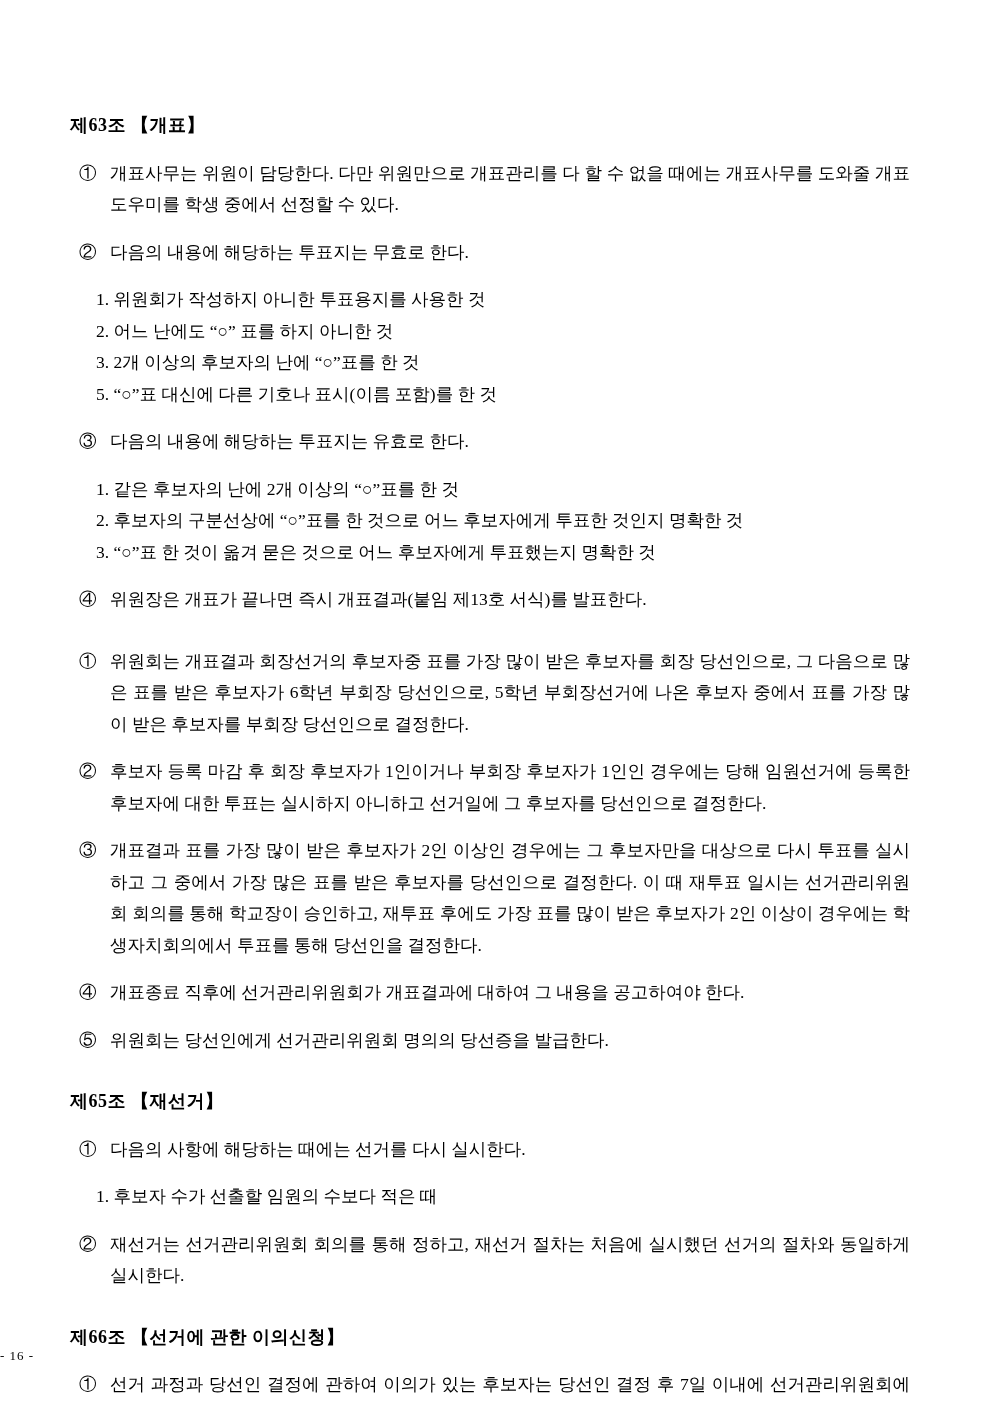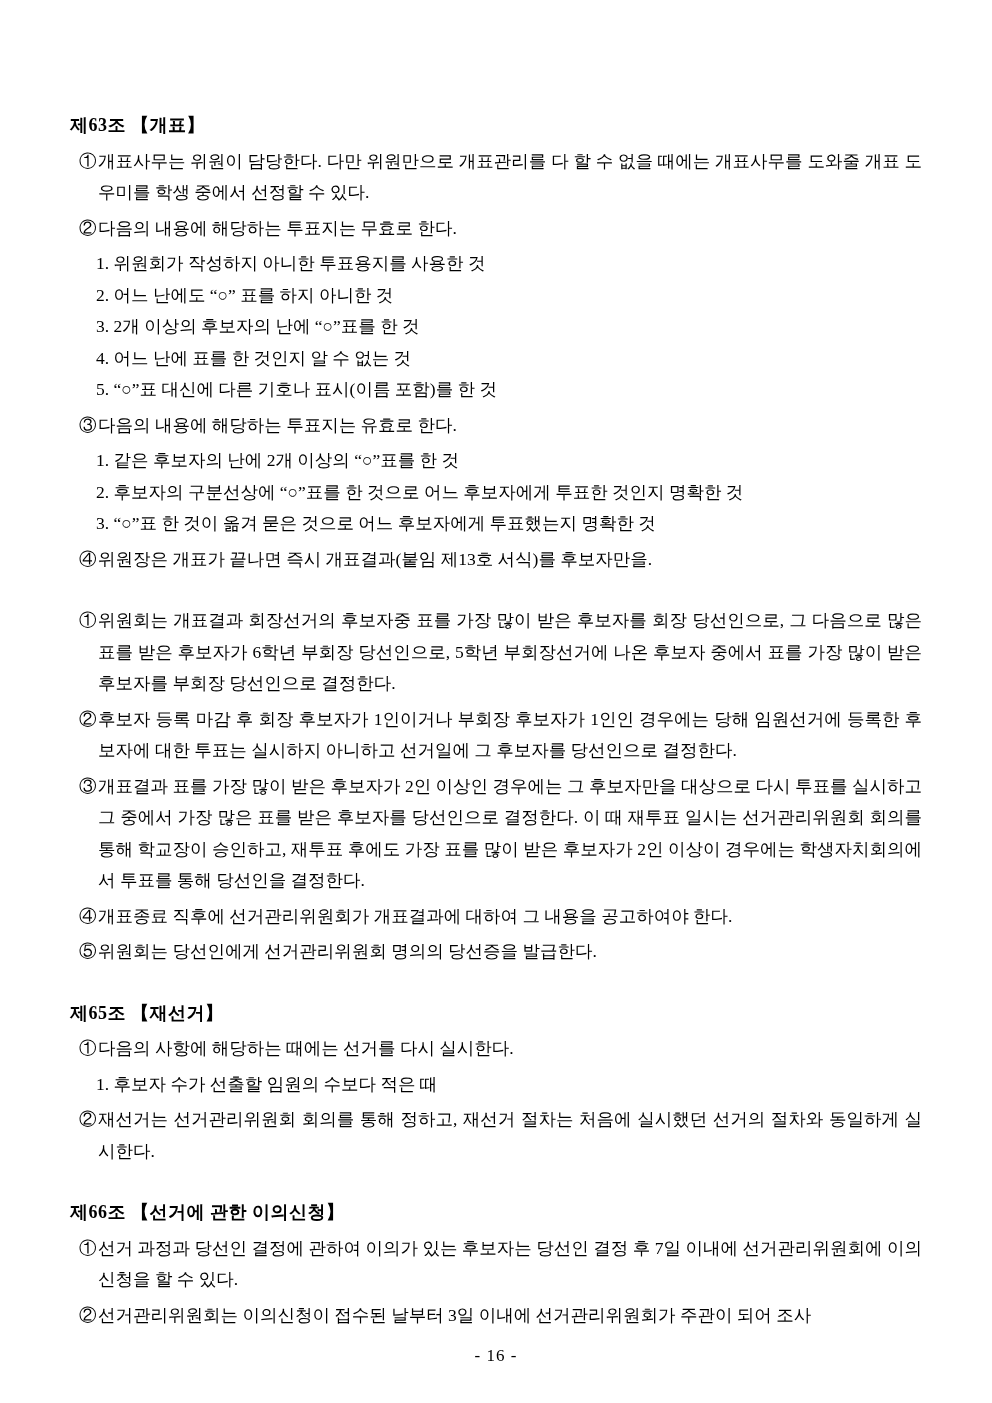--- a/index.html
+++ b/index.html
@@ -33,33 +33,32 @@
     position: relative;
     padding-left: 24px;
     text-align: justify;
     margin: 0;
   }
   .clause .marker {
     position: absolute;
     left: 9px;
     top: 0;
   }
-  .clause .ctext { margin: 4px; text-align: justify; }
+  .clause .ctext { margin: 16px; text-align: justify; }
   .item {
     margin: 0 0 0 26px;
     text-align: justify;
     white-space: normal;
   }
   .footer {
     position: absolute;
     top: 1340px;
     left: 0;
     right: 0;
-    text-align: center;
-    font-size: 17px;
+    font-size: 13px;
     letter-spacing: 1px;
   }
 </style>
 </head>
 <body>
 
 <div class="page">
   <div class="doc">
 
     <section class="article">
@@ -68,32 +67,31 @@
         <span class="marker">①</span>
         <p class="ctext">개표사무는 위원이 담당한다. 다만 위원만으로 개표관리를 다 할 수 없을 때에는 개표사무를 도와줄 개표 도우미를 학생 중에서 선정할 수 있다.</p>
       </div>
       <div class="clause">
         <span class="marker">②</span>
         <p class="ctext">다음의 내용에 해당하는 투표지는 무효로 한다.</p>
       </div>
       <p class="item">1. 위원회가 작성하지 아니한 투표용지를 사용한 것</p>
       <p class="item">2. 어느 난에도 “○” 표를 하지 아니한 것</p>
       <p class="item">3. 2개 이상의 후보자의 난에 “○”표를 한 것</p>
-      <p class="item">4. 어느 난에 표를 한 것인지 알 수 없는 것</p>
       <p class="item">5. “○”표 대신에 다른 기호나 표시(이름 포함)를 한 것</p>
       <div class="clause">
         <span class="marker">③</span>
         <p class="ctext">다음의 내용에 해당하는 투표지는 유효로 한다.</p>
       </div>
       <p class="item">1. 같은 후보자의 난에 2개 이상의 “○”표를 한 것</p>
       <p class="item">2. 후보자의 구분선상에 “○”표를 한 것으로 어느 후보자에게 투표한 것인지 명확한 것</p>
       <p class="item">3. “○”표 한 것이 옮겨 묻은 것으로 어느 후보자에게 투표했는지 명확한 것</p>
       <div class="clause">
         <span class="marker">④</span>
-        <p class="ctext">위원장은 개표가 끝나면 즉시 개표결과(붙임 제13호 서식)를 후보자만을.</p>
+        <p class="ctext">위원장은 개표가 끝나면 즉시 개표결과(붙임 제13호 서식)를 발표한다.</p>
       </div>
     </section>
 
     <section class="article">
       <div class="clause">
         <span class="marker">①</span>
         <p class="ctext">위원회는 개표결과 회장선거의 후보자중 표를 가장 많이 받은 후보자를 회장 당선인으로, 그 다음으로 많은 표를 받은 후보자가 6학년 부회장 당선인으로, 5학년 부회장선거에 나온 후보자 중에서 표를 가장 많이 받은 후보자를 부회장 당선인으로 결정한다.</p>
       </div>
       <div class="clause">
         <span class="marker">②</span>

